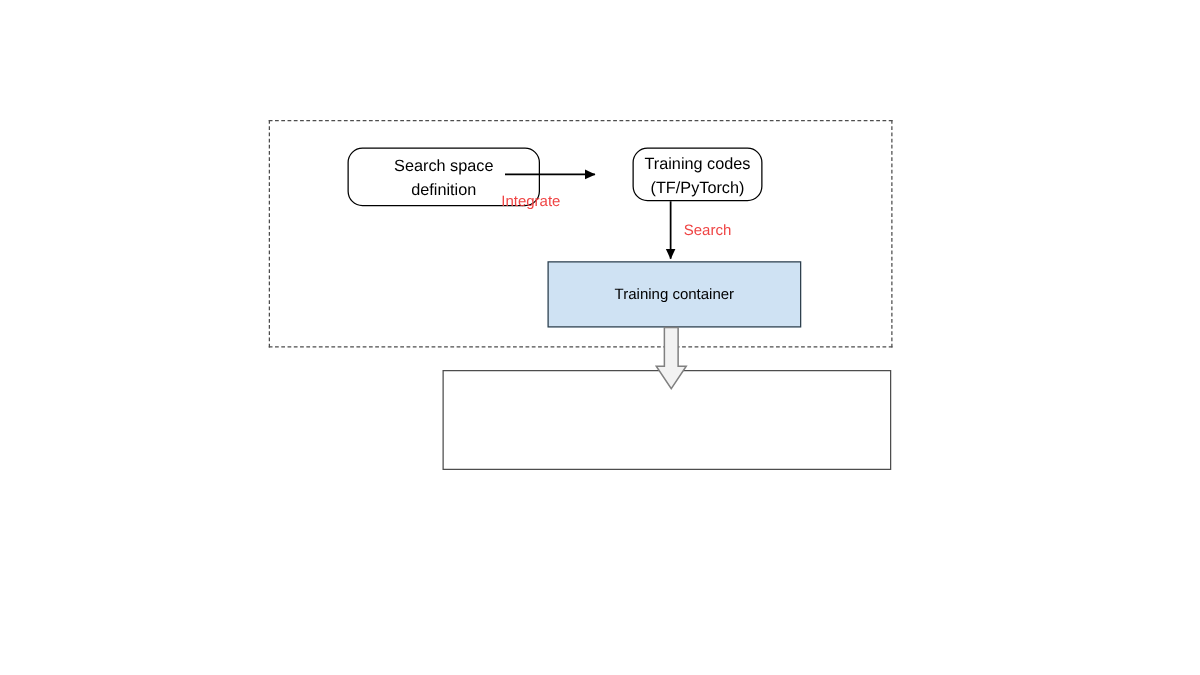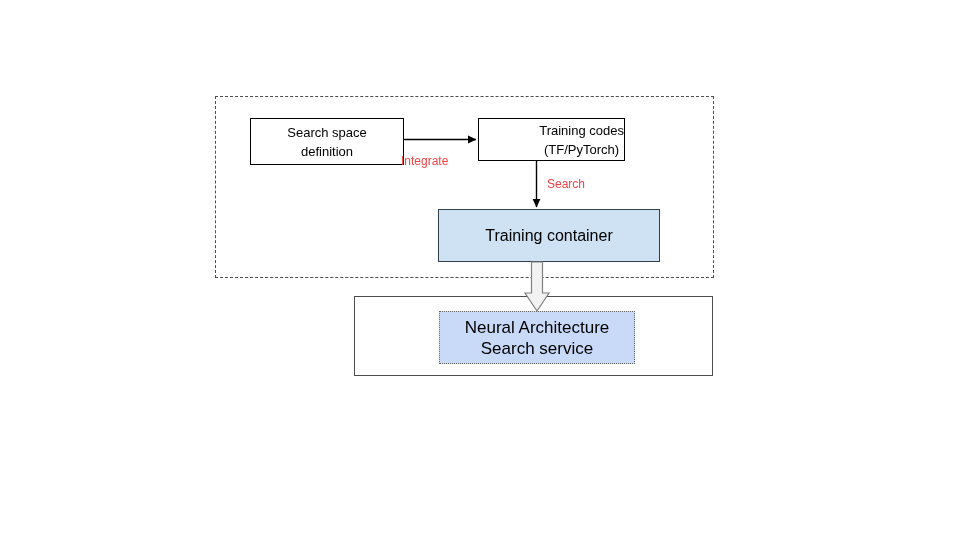--- a/index.html
+++ b/index.html
@@ -31,59 +31,59 @@
     border: 1.4px dashed #4d4d4d;
     background: transparent;
     box-sizing: border-box;
   }
 
   
   .rbox {
     position: absolute;
     box-sizing: border-box;
     border: 1.4px solid #000000;
-    border-radius: 0;
+    border-radius: 12px;
     background: #ffffff;
     display: flex;
     align-items: center;
     justify-content: center;
     text-align: center;
     font-size: 13px;
     line-height: 19px;
     color: #000000;
     white-space: pre-line;
+    margin-left: 28px;
   }
   #box-search-space {
     left: 250px;
     top: 118px;
     width: 154px;
     height: 47px;
   }
   #box-training-codes {
     left: 478px;
     top: 118px;
-    width: 147px;
+    width: 104px;
     height: 43px;
-    justify-content: flex-end;
   }
 
   
   #box-training-container {
     position: absolute;
     left: 438px;
     top: 209px;
-    width: 222px;
+    width: 203px;
     height: 53px;
     box-sizing: border-box;
     border: 1.2px solid #30404d;
     background: #cfe2f3;
     display: flex;
     align-items: center;
     justify-content: center;
-    font-size: 16px;
+    font-size: 12px;
     line-height: 15px;
     text-align: center;
     color: #000000;
   }
 
   
   #box-vertex-ai {
     position: absolute;
     left: 354px;
     top: 296px;
@@ -167,24 +167,20 @@
     <span>Training codes
 (TF/PyTorch)</span>
   </div>
 
   <div id="box-training-container">
     <span>Training container</span>
   </div>
 
   <div id="box-vertex-ai"></div>
 
-  <div id="box-nas-service">
-    <span>Neural Architecture
-Search service</span>
-  </div>
 
 
   <svg id="arrow-layer" viewBox="0 0 960 540" width="960" height="540" xmlns="http://www.w3.org/2000/svg">
     <defs>
       <marker id="tip" markerWidth="9" markerHeight="9" refX="8" refY="4.5" orient="auto" markerUnits="userSpaceOnUse">
         <path d="M0,0.6 L8.4,4.5 L0,8.4 z" fill="#000000"></path>
       </marker>
     </defs>
 
     <g>

